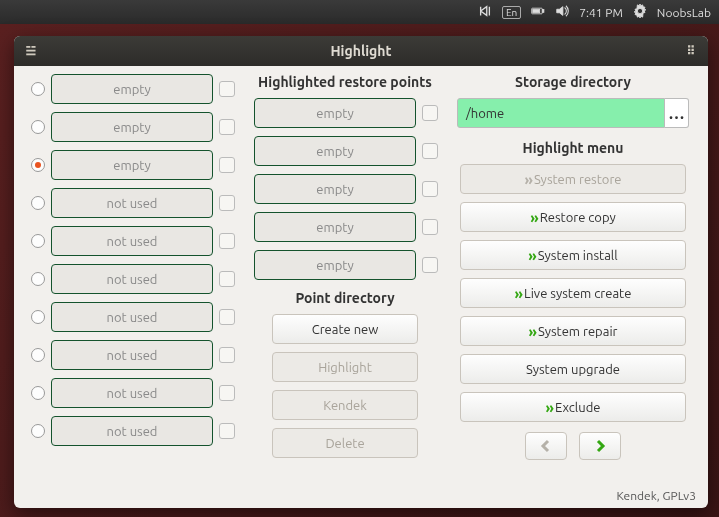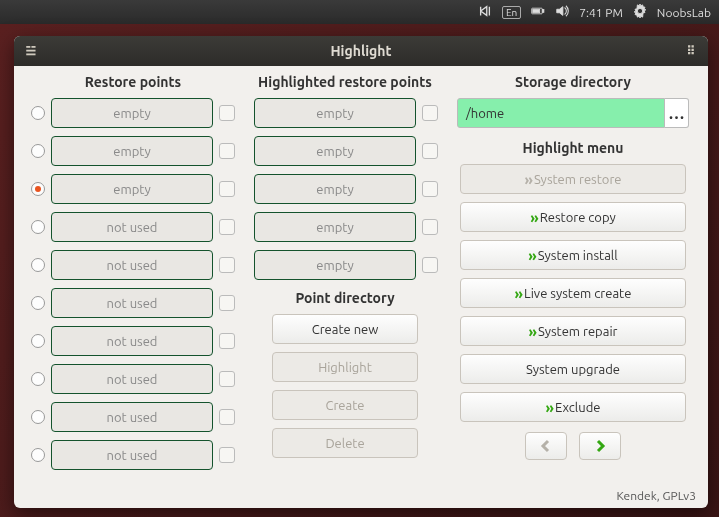--- a/index.html
+++ b/index.html
@@ -127,21 +127,20 @@
   <div class="win">
     <div class="titlebar">
       <span class="tl-left">☱</span>
       <span>Highlight</span>
       <span class="tl-right">⠿</span>
     </div>
 
     <div class="body">
 
       <div class="col col-left">
-        <div class="col-head">Restore points</div>
         <div id="rp-list">
             <div class="rp-row">
               <div class="radio"></div>
               <div class="slot">empty</div>
               <div class="chk"></div>
             </div>
             <div class="rp-row">
               <div class="radio"></div>
               <div class="slot">empty</div>
               <div class="chk"></div>
@@ -214,21 +213,21 @@
             </div>
           </div>
         <div class="section-head">Point directory</div>
         <div class="btn">
             <span>Create new</span>
           </div>
         <div class="btn disabled">
             <span>Highlight</span>
           </div>
         <div class="btn disabled">
-            <span>Create</span>
+            <span>Kendek</span>
           </div>
         <div class="btn disabled">
             <span>Delete</span>
           </div>
       </div>
 
       <div class="col col-right">
         <div class="col-head">Storage directory</div>
         <div class="storage-row">
           <div class="storage-input">/home</div>

